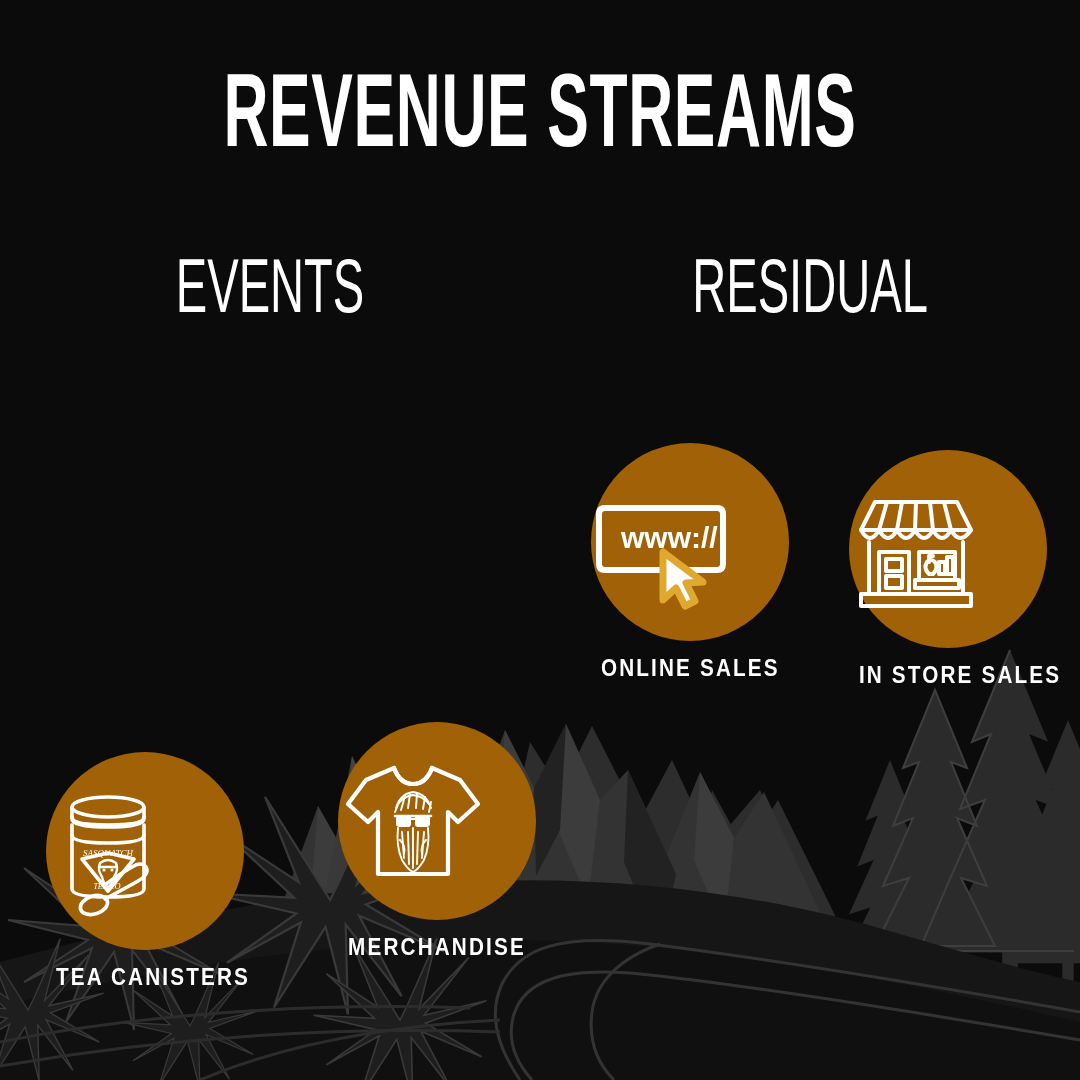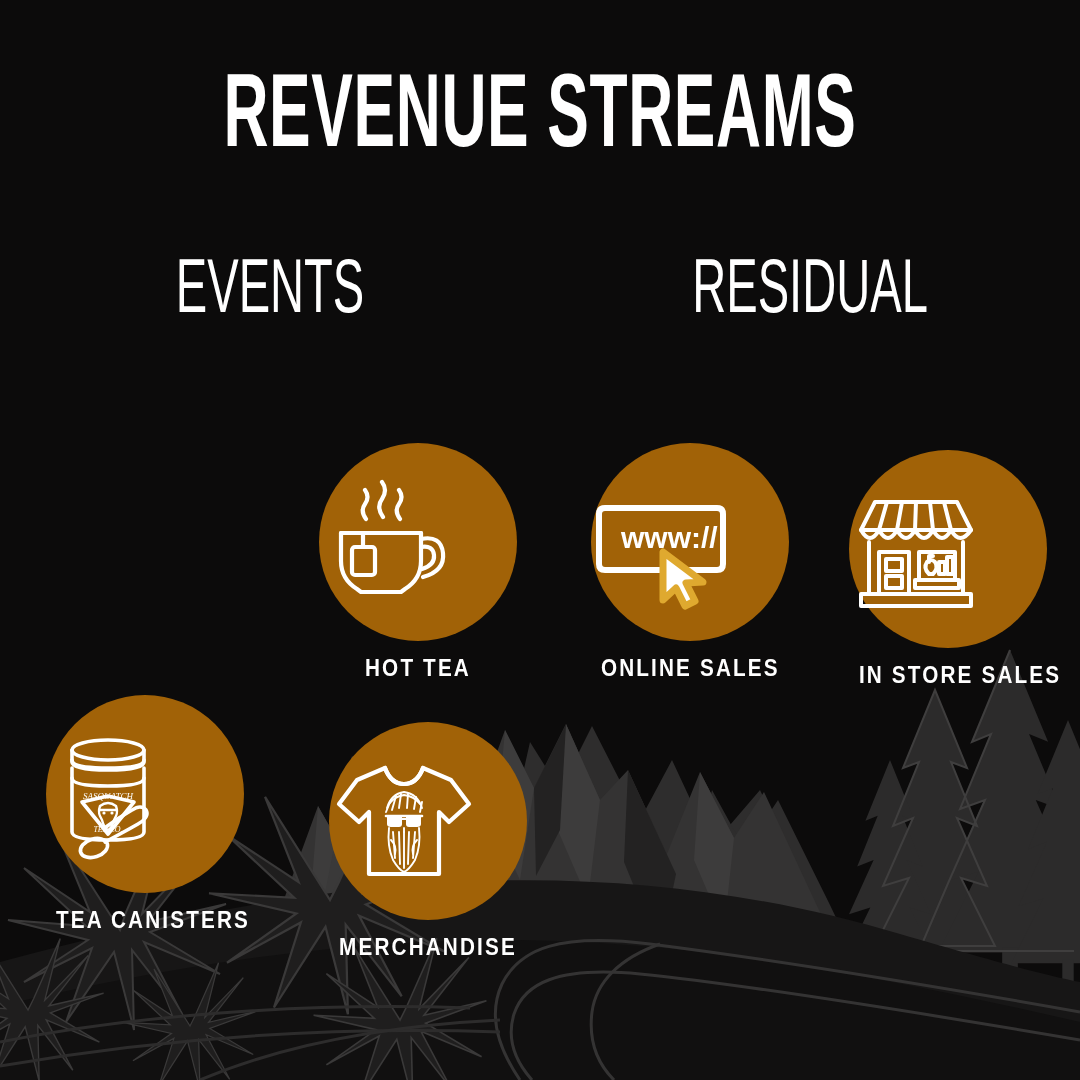--- a/index.html
+++ b/index.html
@@ -67,22 +67,22 @@
     width:198px;
     transform:scaleX(0.90);
     transform-origin:center top;
   }
 
   
   #item-iced      {left:46px;  top:443px;}
   #item-hot       {left:319px; top:443px;}
   #item-online    {left:591px; top:443px;}
   #item-instore   {left:849px; top:450px;}
-  #item-canisters {left:46px;  top:695px;}
-  #item-merch     {left:329px; top:722px;}
+  #item-canisters {left:46px;  top:752px;}
+  #item-merch     {left:338px; top:722px;}
 
   
   #item-instore .item-label{width:198px;}
   #item-canisters .item-label{width:198px;}
 </style>
 </head>
 <body>
 
 <div id="stage">
 
@@ -199,43 +199,20 @@
       </g>
     </g>
   </svg>
 
   <div class="title">REVENUE STREAMS</div>
 
   <div class="section-head" id="head-residual"><span>RESIDUAL</span></div>
   <div class="section-head" id="head-events"><span>EVENTS</span></div>
 
 
-  <div class="item" id="item-hot">
-    <div class="circle">
-      <svg width="134" height="134" viewBox="0 0 134 134">
-        <g fill="none" stroke="#ffffff" stroke-width="4.2" stroke-linejoin="round" stroke-linecap="round">
-
-          <path d="M47 44 Q41 36 46 29 Q51 22 46 15"></path>
-          <path d="M64 42 Q57 32 63 24 Q69 15 63 7"></path>
-          <path d="M81 44 Q75 36 80 29 Q85 22 80 15"></path>
-
-          <path d="M22 58 L22 86 Q22 104 38 114 L42 117 L82 117 L86 114 Q102 104 102 86 L102 58 Z"></path>
-          <path d="M22 58 L102 58"></path>
-
-          <path d="M102 64 Q122 60 124 78 Q126 96 104 102"></path>
-          <path d="M102 72 Q114 70 115 80 Q116 90 103 94"></path>
-
-          <path d="M44 58 L44 72"></path>
-
-          <rect x="33" y="72" width="23" height="28" rx="3"></rect>
-        </g>
-      </svg>
-    </div>
-    <div class="item-label">HOT TEA</div>
-  </div>
 
   <div class="item" id="item-online">
     <div class="circle">
       <svg width="140" height="140" viewBox="0 0 140 140">
         <g fill="none" stroke="#ffffff" stroke-width="6" stroke-linejoin="round" stroke-linecap="round">
           <path d="M14 36 L126 36 Q132 36 132 42 L132 92 Q132 98 126 98 L14 98 Q8 98 8 92 L8 42 Q8 36 14 36 Z"></path>
         </g>
 
         <text x="30" y="76" fill="#ffffff" font-family="'Liberation Sans',sans-serif" font-weight="700" font-size="30" letter-spacing="0">www://</text>
 

